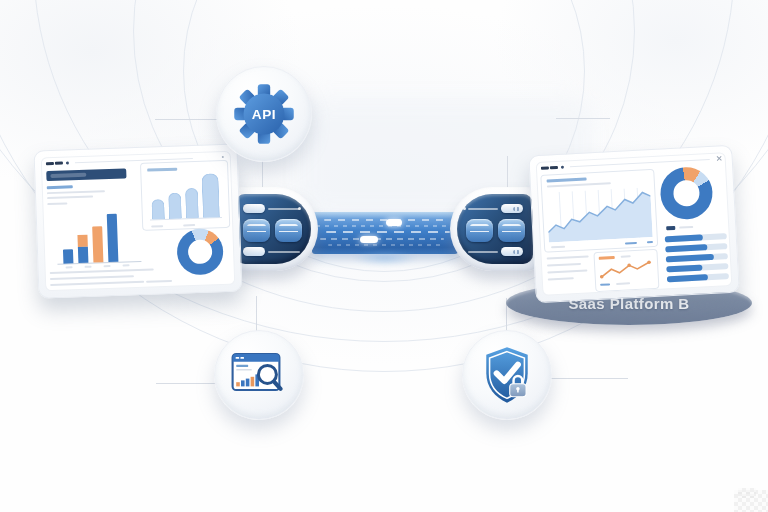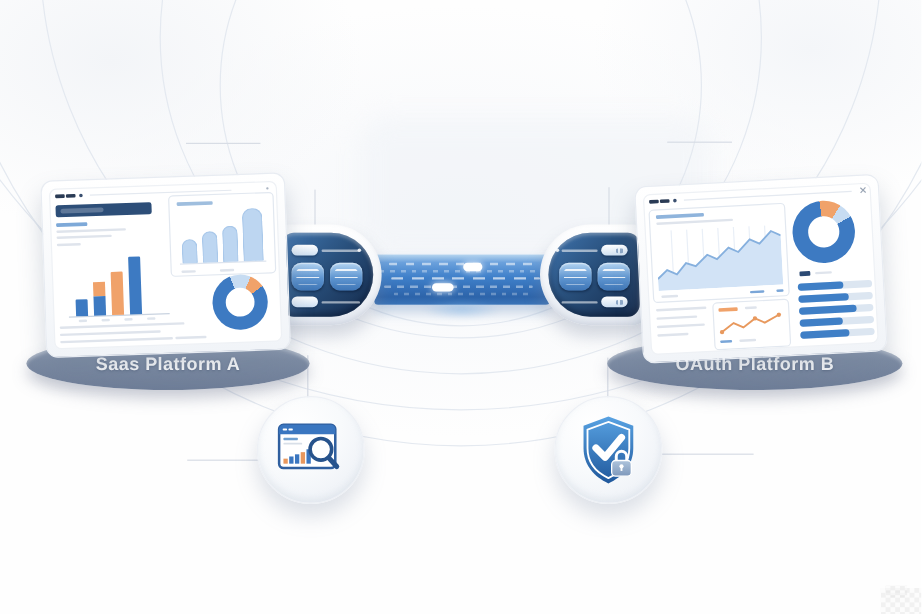--- a/index.html
+++ b/index.html
@@ -105,25 +105,22 @@
 
   <div class="cline" style="left:155px;top:119px;width:62px;height:1px;"></div>
   <div class="cline" style="left:262px;top:158px;width:1px;height:32px;"></div>
   <div class="cline" style="left:507px;top:156px;width:1px;height:33px;"></div>
   <div class="cline" style="left:556px;top:118px;width:54px;height:1px;"></div>
   <div class="cline" style="left:256px;top:296px;width:1px;height:36px;"></div>
   <div class="cline" style="left:156px;top:383px;width:60px;height:1px;"></div>
   <div class="cline" style="left:506px;top:298px;width:1px;height:34px;"></div>
   <div class="cline" style="left:548px;top:378px;width:80px;height:1px;"></div>
 
-  <div class="base-ellipse" style="left:22px;top:281px;width:236px;height:44px;">
-    <span class="base-label">Saas Platform A</span>
-  </div>
   <div class="base-ellipse" style="left:506px;top:281px;width:246px;height:44px;">
-    <span class="base-label">OAuth Platform B</span>
+    <span class="base-label">Saas Platform B</span>
   </div>
 
   <div class="pipe">
     <div class="pline" style="top:7px;left:12px;right:12px;background:repeating-linear-gradient(90deg,rgba(255,255,255,.55) 0 7px,transparent 7px 14px);"></div>
     <div class="pline" style="top:13px;left:4px;right:4px;opacity:.5;background:repeating-linear-gradient(90deg,rgba(255,255,255,.7) 0 4px,transparent 4px 9px);"></div>
     <div class="pline" style="top:19px;left:14px;right:8px;background:repeating-linear-gradient(90deg,rgba(255,255,255,.65) 0 10px,transparent 10px 17px);"></div>
     <div class="pline" style="top:26px;left:8px;right:14px;opacity:.6;background:repeating-linear-gradient(90deg,rgba(255,255,255,.7) 0 6px,transparent 6px 11px);"></div>
     <div class="pline" style="top:32px;left:16px;right:16px;opacity:.4;background:repeating-linear-gradient(90deg,rgba(255,255,255,.7) 0 4px,transparent 4px 9px);"></div>
     <div class="ppill" style="left:74px;top:7px;width:16px;"></div>
     <div class="ppill" style="left:48px;top:24px;width:18px;"></div>
@@ -281,20 +278,42 @@
           <circle cx="2" cy="14" r="1.8" fill="#e8995e"></circle>
             <circle cx="30" cy="4" r="1.8" fill="#e8995e"></circle>
             <circle cx="50" cy="2" r="1.8" fill="#e8995e"></circle>
         </svg>
         <div class="tl" style="left:4px;top:31px;width:10px;background:#7aa6d8;"></div>
         <div class="tl" style="left:20px;top:31px;width:14px;"></div>
       </div>
     </div>
   </div>
 
+  <div class="node" style="left:216px;top:66px;width:94px;height:94px;">
+    <svg width="62" height="62" viewBox="0 0 100 100">
+      <defs>
+          <linearGradient id="gearG" x1="0" y1="0" x2="1" y2="1">
+        <stop offset="0" stop-color="#5d9de0"></stop>
+            <stop offset="1" stop-color="#2a62ac"></stop>
+          </linearGradient>
+        </defs>
+      <g fill="url(#gearG)">
+        <rect x="40" y="2" width="20" height="20" rx="5"></rect>
+        <rect x="40" y="2" width="20" height="20" rx="5" transform="rotate(45 50 50)"></rect>
+        <rect x="40" y="2" width="20" height="20" rx="5" transform="rotate(90 50 50)"></rect>
+        <rect x="40" y="2" width="20" height="20" rx="5" transform="rotate(135 50 50)"></rect>
+        <rect x="40" y="2" width="20" height="20" rx="5" transform="rotate(180 50 50)"></rect>
+        <rect x="40" y="2" width="20" height="20" rx="5" transform="rotate(225 50 50)"></rect>
+        <rect x="40" y="2" width="20" height="20" rx="5" transform="rotate(270 50 50)"></rect>
+        <rect x="40" y="2" width="20" height="20" rx="5" transform="rotate(315 50 50)"></rect>
+        <circle cx="50" cy="50" r="33"></circle>
+      </g>
+      <text x="50" y="58" text-anchor="middle" fill="#ffffff" font-size="22" font-weight="bold" letter-spacing="1">API</text>
+    </svg>
+  </div>
 
 
   <div class="node" style="left:214px;top:330px;width:88px;height:88px;">
     <svg width="60" height="50" viewBox="0 0 100 82">
       <rect x="6" y="6" width="78" height="60" rx="6" fill="#ffffff" stroke="#2f5f9f" stroke-width="3.5"></rect>
       <path d="M6 12 a6 6 0 0 1 6-6 H78 a6 6 0 0 1 6 6 V19 H6 Z" fill="#3a76c0"></path>
       <rect x="11" y="11" width="6" height="3" rx="1" fill="#ffffff"></rect>
         <rect x="19" y="11" width="6" height="3" rx="1" fill="#ffffff"></rect>
       <rect x="12" y="24" width="20" height="3.5" rx="1" fill="#6f9fd0"></rect>
       <rect x="12" y="31" width="26" height="2.5" rx="1" fill="#d8dfe8"></rect>

